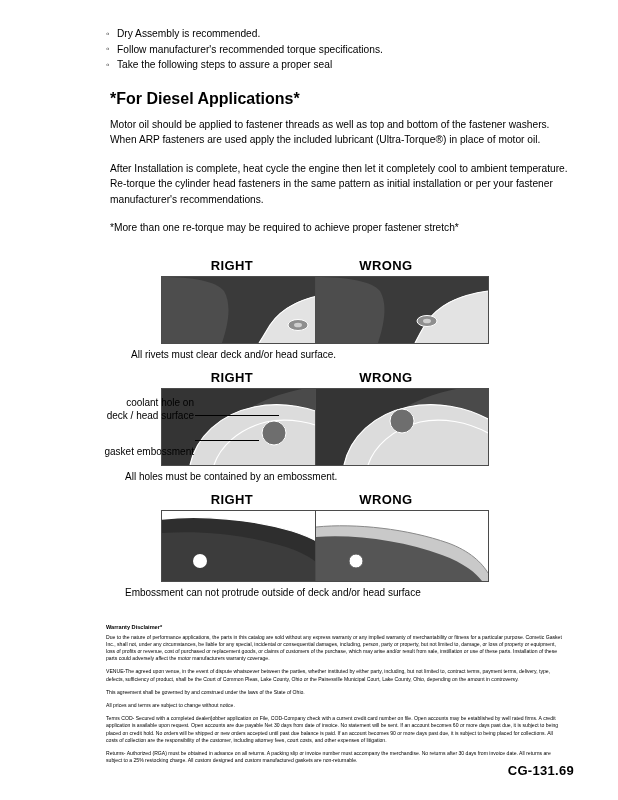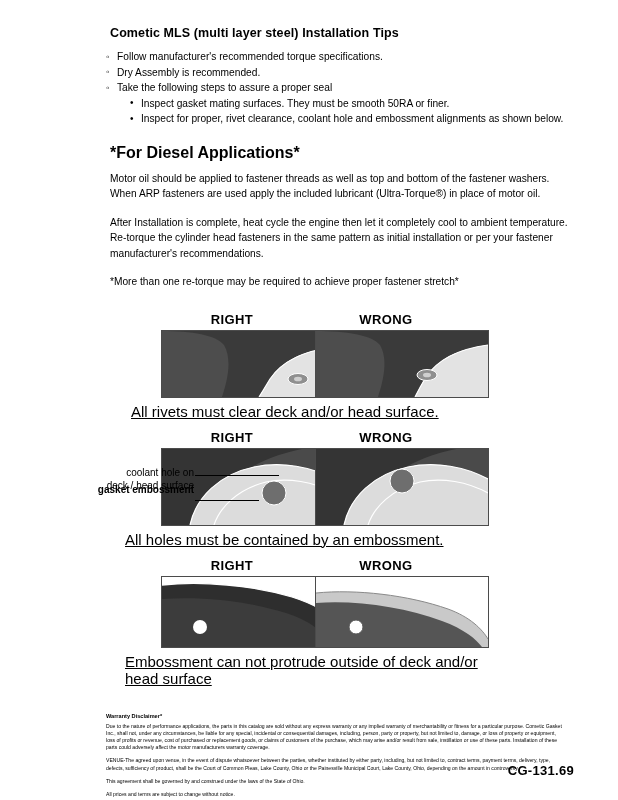--- a/index.html
+++ b/index.html
@@ -107,25 +107,24 @@
     position: relative;
     background: #ffffff;
   }
   .figbox.tall {
     height: 78px;
   }
   .figbox.tall3 {
     height: 72px;
   }
   .caption {
-    font-size: 15px;
+    font-size: 10px;
     margin: 5px 0 0 0;
     text-align: left;
     padding-left: 2px;
-    text-decoration: underline;
   }
   .caption-wrap {
     width: 360px;
     margin: 0 auto;
   }
   .caption-wrap.ind {
     width: 372px;
   }
   .callouts {
     position: absolute;
@@ -161,31 +160,26 @@
     font-size: 13px;
     font-weight: bold;
     letter-spacing: 0.3px;
   }
 </style>
 </head>
 <body>
 
 <div class="page">
 
-  <h1 class="title">Cometic MLS (multi layer steel) Installation Tips</h1>
 
   <ul class="bullets">
+    <li>Dry Assembly is recommended.</li>
     <li>Follow manufacturer's recommended torque specifications.</li>
-    <li>Dry Assembly is recommended.</li>
     <li>
       <span>Take the following steps to assure a proper seal</span>
-      <ul class="sub">
-        <li>Inspect gasket mating surfaces.  They must be smooth 50RA or finer.</li>
-        <li>Inspect for proper, rivet clearance, coolant hole and embossment alignments as shown below.</li>
-      </ul>
     </li>
   </ul>
 
   <h2 class="subhead">*For Diesel Applications*</h2>
 
   <p class="body">Motor oil should be applied to fastener threads as well as top and bottom of the fastener washers.  When ARP fasteners are used apply the included lubricant (Ultra-Torque®) in place of motor oil.</p>
   <p class="body">After Installation is complete, heat cycle the engine then let it completely cool to ambient temperature. Re-torque the cylinder head fasteners in the same pattern as initial installation or per your fastener manufacturer's recommendations.</p>
   <p class="body">*More than one re-torque may be required to achieve proper fastener stretch*</p>
 
   <div class="figures">
@@ -249,25 +243,25 @@
               <path d="M0,0 L140,0 C120,4 96,12 78,26 C56,43 44,60 40,76 L0,76 Z" fill="#343434"></path>
               <path d="M172,30 C150,18 120,12 92,18 C58,25 34,48 28,76 L172,76 Z" fill="#dcdcdc"></path>
               <path d="M172,30 C150,18 120,12 92,18 C58,25 34,48 28,76" fill="none" stroke="#ffffff" stroke-width="1.2"></path>
               <path d="M172,44 C152,33 126,28 104,33 C76,40 58,58 52,76" fill="none" stroke="#ffffff" stroke-width="1.2"></path>
               <circle cx="86" cy="32" r="12" fill="#6e6e6e" stroke="#ffffff" stroke-width="1"></circle>
             </svg>
           </div>
         </div>
       </div>
 
-      <div class="callouts" style="left:-8px; top:26px; width:160px;margin-top:10px;">
+      <div class="callouts" style="left:-8px; top:26px; width:160px;">
         <div>coolant hole on</div>
         <div>deck / head surface</div>
       </div>
-      <div class="callouts" style="left:10px; top:53px; width:142px;font-weight:bold;">
+      <div class="callouts" style="left:10px; top:75px; width:142px;">
         <div>gasket embossment</div>
       </div>
       <div class="callout-line" style="left:153px; top:45px; width:84px;"></div>
       <div class="callout-line" style="left:153px; top:70px; width:64px;"></div>
     </div>
 
     <div class="caption-wrap ind">
       <div class="caption">All holes must be contained by an embossment.</div>
     </div>
 

